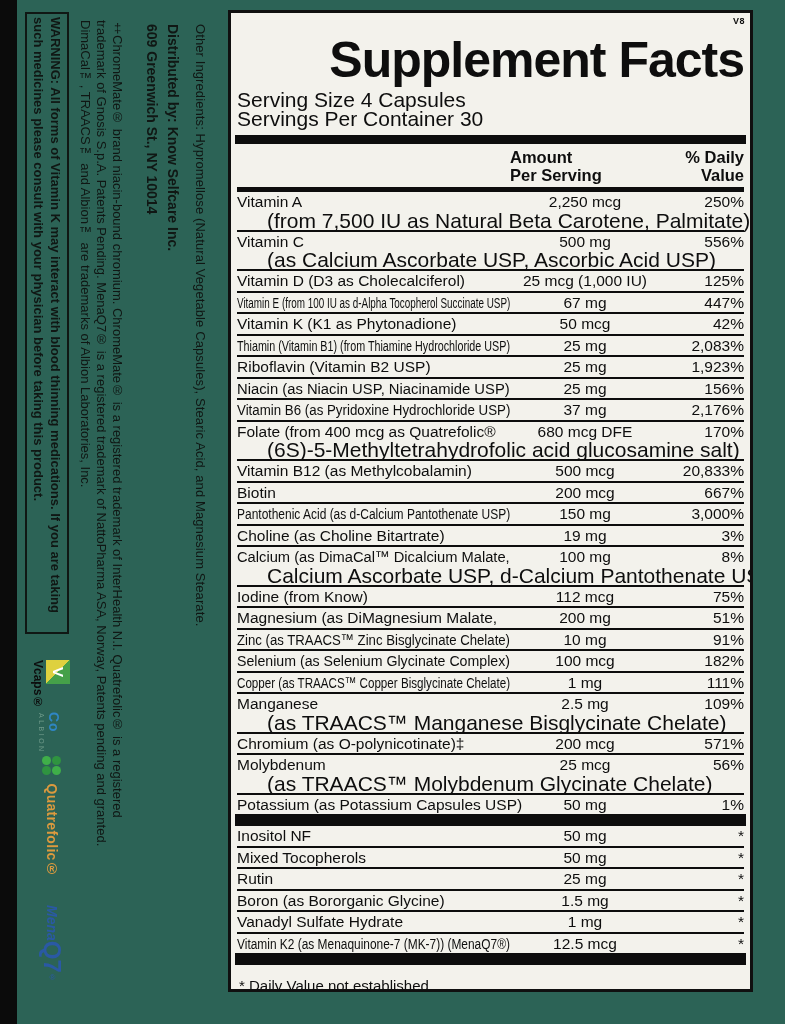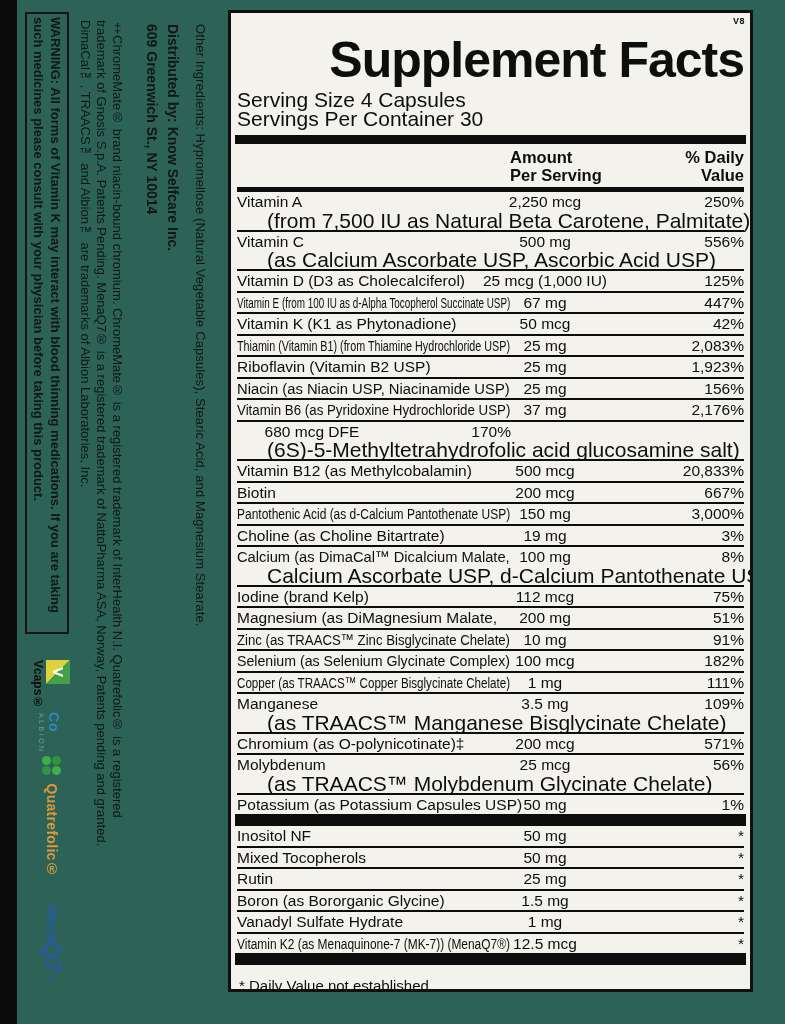--- a/index.html
+++ b/index.html
@@ -19,21 +19,21 @@
   .bar-a{height:9px;margin-top:7px;}
   .bar-b{height:12px;}
   .heads{display:flex;align-items:flex-end;font-weight:bold;font-size:16.5px;line-height:18px;
          padding:4px 0 3px;border-bottom:5px solid #0d0d0d;}
   .h-sp{flex:1 1 0;}
   .h-amt{width:150px;flex:none;}
   .h-dv{width:84px;flex:none;text-align:right;}
 
   .row{border-bottom:2px solid #0d0d0d;}
   #rows-main .row:last-child,#rows-other .row:last-child{border-bottom:none;}
-  .line1{display:flex;align-items:center;font-size:15.5px;line-height:19.5px;gap:40px;}
+  .line1{display:flex;align-items:center;font-size:15.5px;line-height:19.5px;}
   .nm{flex:1 1 0;min-width:0;white-space:nowrap;}
   .nm .fitx,.line2 .fitx{display:inline-block;transform-origin:0 60%;white-space:nowrap;}
   .amt{width:150px;flex:none;text-align:center;white-space:nowrap;}
   .dv{width:84px;flex:none;text-align:right;white-space:nowrap;}
   .line2{font-size:21px;line-height:18px;padding-left:30px;white-space:nowrap;}
   .foot{font-size:15px;padding:12px 2px 0;}
 
   
   .vt{position:absolute;writing-mode:vertical-rl;text-orientation:mixed;color:#101714;}
   .oi{left:193px;top:24px;height:960px;font-size:13px;letter-spacing:.1px;}
@@ -174,20 +174,21 @@
         </div>
         <div class="row">
           <div class="line1">
             <div class="nm"><span class="fitx" style="transform: scaleX(0.858491);">Vitamin B6 (as Pyridoxine Hydrochloride USP)</span></div>
             <div class="amt">37 mg</div>
             <div class="dv">2,176%</div>
           </div>
         </div>
         <div class="row">
           <div class="line1">
+            <div class="nm"><span class="fitx">Folate (from 400 mcg as Quatrefolic®</span></div>
             <div class="amt">680 mcg DFE</div>
             <div class="dv">170%</div>
           </div>
           <div class="line2"><span class="fitx">(6S)-5-Methyltetrahydrofolic acid glucosamine salt)</span></div>
         </div>
         <div class="row">
           <div class="line1">
             <div class="nm"><span class="fitx">Vitamin B12 (as Methylcobalamin)</span></div>
             <div class="amt">500 mcg</div>
             <div class="dv">20,833%</div>
@@ -217,21 +218,21 @@
         <div class="row">
           <div class="line1">
             <div class="nm"><span class="fitx" style="transform: scaleX(0.947917);">Calcium (as DimaCal™ Dicalcium Malate,</span></div>
             <div class="amt">100 mg</div>
             <div class="dv">8%</div>
           </div>
           <div class="line2"><span class="fitx">Calcium Ascorbate USP, d-Calcium Pantothenate USP)</span></div>
         </div>
         <div class="row">
           <div class="line1">
-            <div class="nm"><span class="fitx">Iodine (brand Kelp)</span></div>
+            <div class="nm"><span class="fitx">Iodine (from Know)</span></div>
             <div class="amt">112 mcg</div>
             <div class="dv">75%</div>
           </div>
         </div>
         <div class="row">
           <div class="line1">
             <div class="nm"><span class="fitx">Magnesium (as DiMagnesium Malate,</span></div>
             <div class="amt">200 mg</div>
             <div class="dv">51%</div>
           </div>
@@ -253,21 +254,21 @@
         <div class="row">
           <div class="line1">
             <div class="nm"><span class="fitx" style="transform: scaleX(0.75);">Copper (as TRAACS™ Copper Bisglycinate Chelate)</span></div>
             <div class="amt">1 mg</div>
             <div class="dv">111%</div>
           </div>
         </div>
         <div class="row">
           <div class="line1">
             <div class="nm"><span class="fitx">Manganese</span></div>
-            <div class="amt">3.5 mg</div>
+            <div class="amt">2.5 mg</div>
             <div class="dv">109%</div>
           </div>
           <div class="line2"><span class="fitx">(as TRAACS™ Manganese Bisglycinate Chelate)</span></div>
         </div>
         <div class="row">
           <div class="line1">
             <div class="nm"><span class="fitx">Chromium (as O-polynicotinate)‡</span></div>
             <div class="amt">200 mcg</div>
             <div class="dv">571%</div>
           </div>

